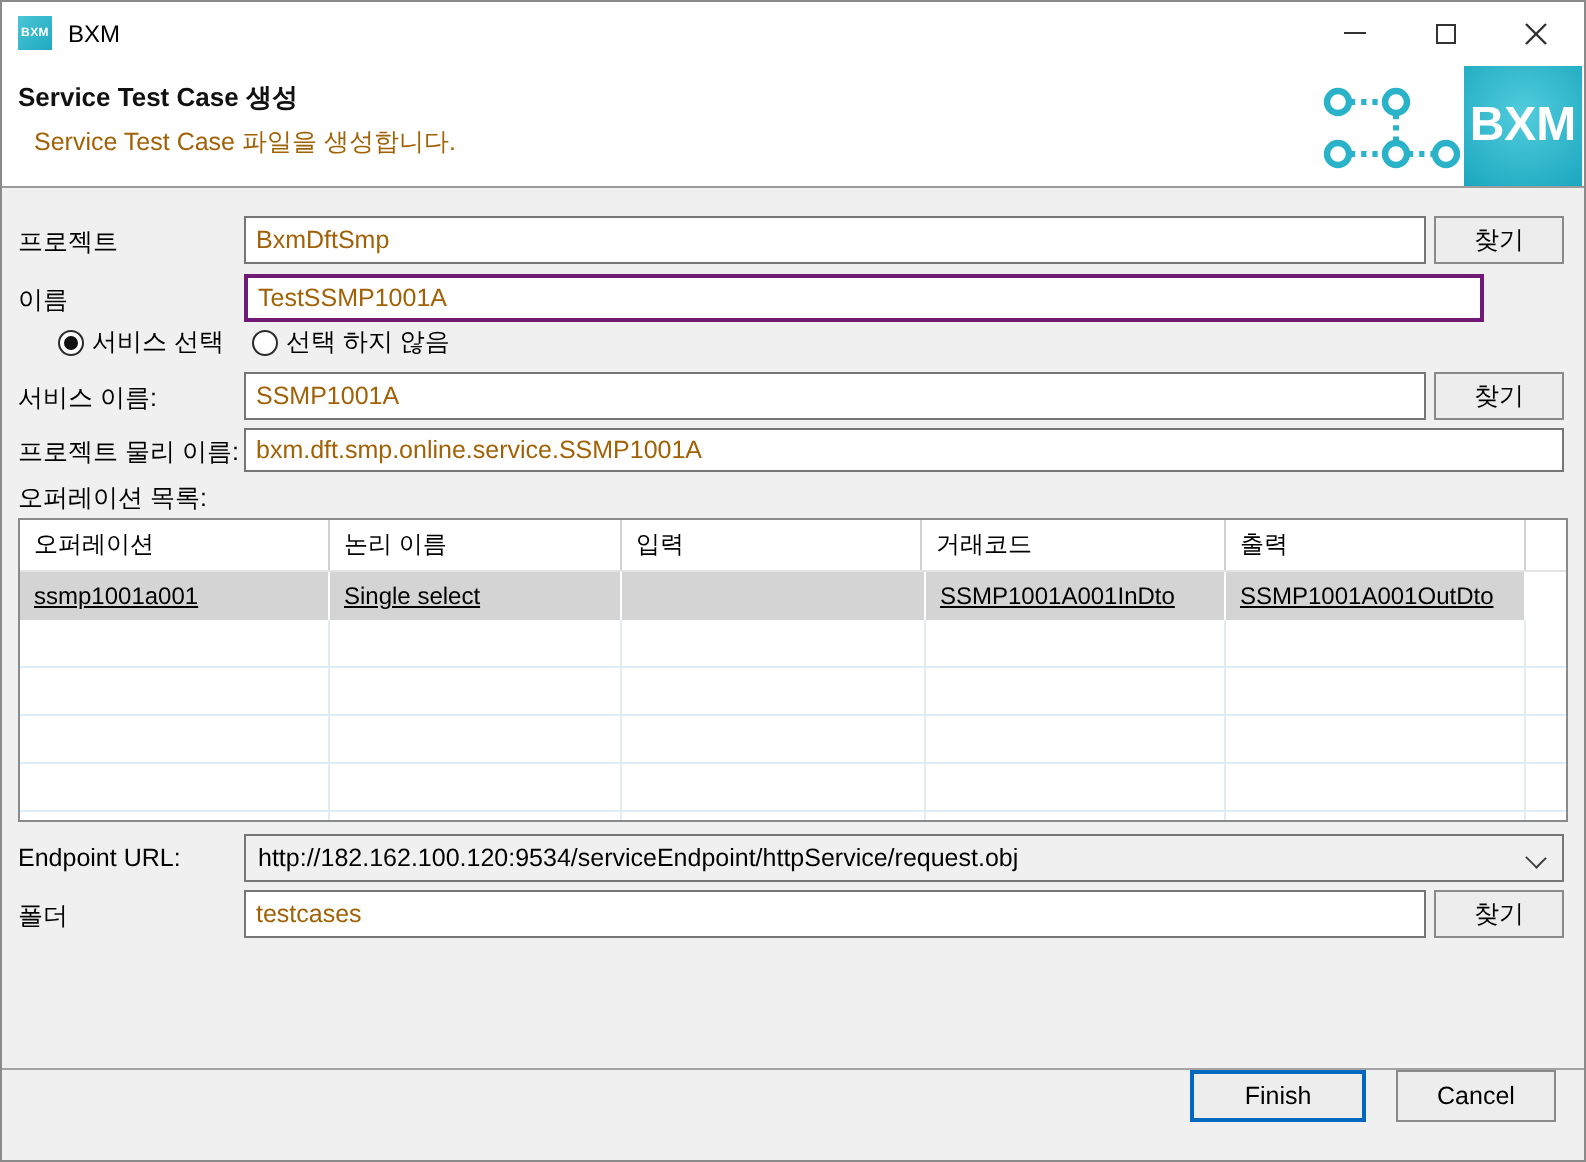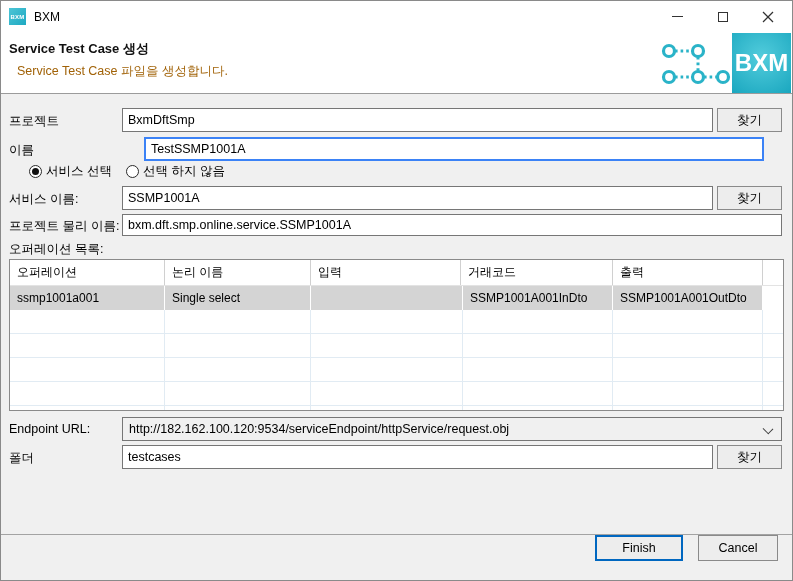--- a/index.html
+++ b/index.html
@@ -68,24 +68,24 @@
   .logo-connector { position: absolute; left: 650px; top: 40px; }
 
   
   .flabel {
     position: absolute; left: 8px; font-size: 12.5px; color: #000;
     white-space: nowrap;
   }
   .tinput {
     position: absolute; height: 24px;
     border: 1px solid #767676; background: #fff;
-    font-family: inherit; font-size: 12.5px; color: #000000;
+    font-family: inherit; font-size: 12.5px; color: #a16207;
     padding: 0 5px; outline: none;
   }
-  .tinput.focused { border: 2px solid #3b82f6; margin-left: 22px; }
+  .tinput.focused { border: 2px solid #701a75; }
   .tinput.readonly-wide { height: 22px; }
   .browse-btn {
     position: absolute; width: 65px; height: 24px;
     background: #ededed; border: 1px solid #8a8a8a;
     font-family: inherit; font-size: 12.5px; color: #000;
     display: flex; align-items: center; justify-content: center;
     cursor: default;
   }
 
   
@@ -101,21 +101,21 @@
   .radio-dot { width: 7px; height: 7px; border-radius: 50%; background: #111; }
   .radio-label { margin-right: 14px; }
 
   
   .op-table {
     position: absolute; left: 8px; top: 258px; width: 775px; height: 152px;
     background: #fff; border: 1px solid #8a8a8a; overflow: hidden;
   }
   .trow { display: flex; width: 100%; }
   .trow.head { height: 26px; border-bottom: 1px solid #e3e3e3; }
-  .trow.data { height: 24px; background: #d4d4d4; }
+  .trow.data { height: 24px; background: #d4d4d4; text-decoration: underline; }
   .trow.empty { height: 24px; border-bottom: 1px solid #e1ebf3; }
   .tcell {
     flex: 0 0 auto; overflow: hidden; white-space: nowrap;
     padding: 0 0 0 7px; font-size: 12px; color: #000;
     display: flex; align-items: center;
   }
   .trow.head .tcell { border-right: 1px solid #d0d0d0; }
   .trow.data .tcell { border-right: 1px solid #ffffff; }
   .trow.empty .tcell { border-right: 1px solid #e1ebf3; }
   .c0 { width: 155px; } .c1 { width: 146px; } .c2 { width: 152px; }

